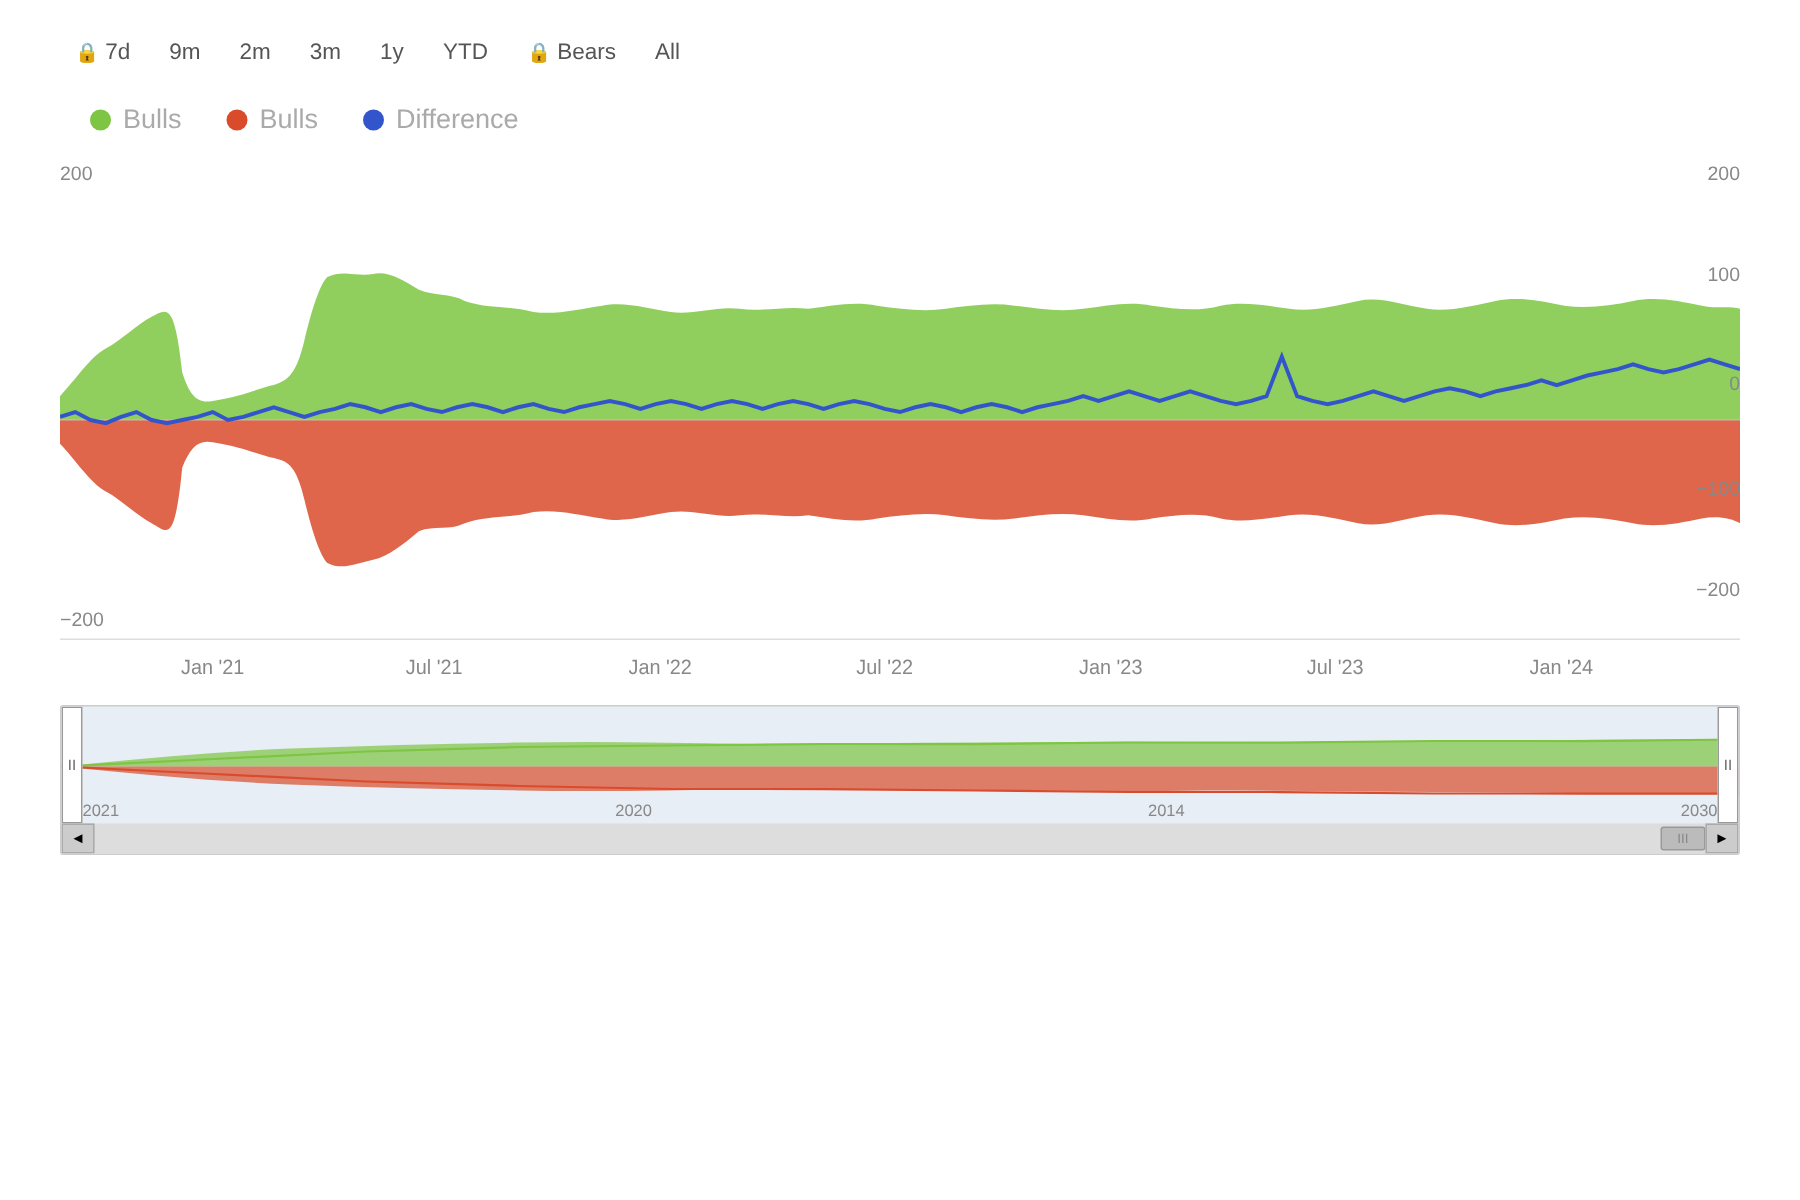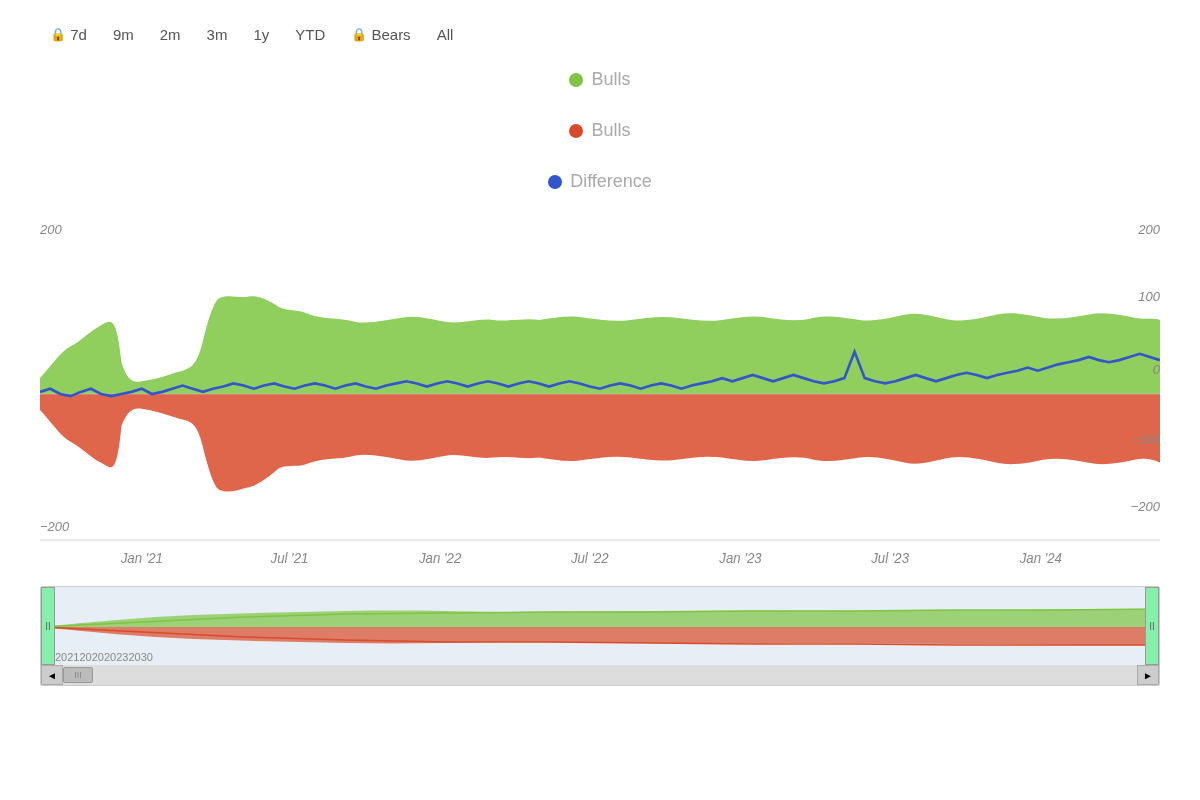--- a/index.html
+++ b/index.html
@@ -32,43 +32,41 @@
       display: flex;
       align-items: center;
       gap: 4px;
     }
     .lock-icon {
       font-size: 13px;
     }
 
     .legend {
       display: flex;
-      align-items: center;
-      padding: 10px 44px;
+      align-items: flex-end;
+      padding: 10px 60px;
       gap: 30px;
-      flex-direction: column;
     }
     .legend-item {
       display: flex;
       align-items: center;
       gap: 8px;
       font-size: 18px;
       color: #aaa;
     }
     .legend-dot {
       width: 14px;
       height: 14px;
       border-radius: 50%;
     }
 
     .chart-container {
       position: relative;
-      margin: 12px 40px;
+      margin: 0 40px;
       height: 360px;
-      font-style: italic;
     }
 
     .chart-svg {
       width: 100%;
       height: 100%;
     }
 
     .y-axis-label {
       position: absolute;
       font-size: 13px;
@@ -90,21 +88,21 @@
       height: 80px;
       display: block;
     }
 
     .minimap-handle-left,
     .minimap-handle-right {
       position: absolute;
       top: 0;
       bottom: 20px;
       width: 14px;
-      background: #86efac;
+      background: #ffffff;
       border: 1px solid #999;
       cursor: ew-resize;
       display: flex;
       align-items: center;
       justify-content: center;
       font-size: 10px;
       color: #666;
     }
     .minimap-handle-left { left: 0; }
     .minimap-handle-right { right: 0; }
@@ -134,21 +132,21 @@
     }
     .scroll-left { left: 0; }
     .scroll-right { right: 0; }
     .scroll-thumb {
       position: absolute;
       left: 22px;
       right: 22px;
       height: 34px;
       display: flex;
       align-items: center;
-      justify-content: flex-start;
+      justify-content: flex-end;
     }
     .scroll-handle {
       width: 30px;
       height: 16px;
       background: #bbb;
       border: 1px solid #999;
       border-radius: 2px;
       cursor: grab;
       display: flex;
       align-items: center;
@@ -156,20 +154,21 @@
       font-size: 9px;
       color: #888;
     }
 
     .minimap-year-labels {
       position: absolute;
       bottom: 22px;
       left: 14px;
       right: 14px;
       display: flex;
+      justify-content: space-between;
       font-size: 11px;
       color: #888;
     }
   </style>
 </head>
 <body>
 
 <div class="toolbar">
   <button class="toolbar-btn locked">
     <span class="lock-icon">🔒</span>
@@ -344,21 +343,21 @@
     " fill="#d94b2b" opacity="0.7"></path>
 
     <polyline points="0,40 100,35 200,30 300,27 400,26 500,25 600,25 700,24 800,24 900,23 1000,23 1100,22" fill="none" stroke="#7dc542" stroke-width="1.5"></polyline>
 
     <polyline points="0,40 100,45 200,50 300,53 400,55 500,55 600,56 700,57 800,57 900,58 1000,58 1100,58" fill="none" stroke="#d94b2b" stroke-width="1.5"></polyline>
   </svg>
 
   <div class="minimap-year-labels">
     <span>2021</span>
     <span>2020</span>
-    <span>2023</span>
+    <span>2014</span>
     <span>2030</span>
   </div>
 
   <div class="minimap-handle-left">
     <span>II</span>
   </div>
   <div class="minimap-handle-right">
     <span>II</span>
   </div>
 

